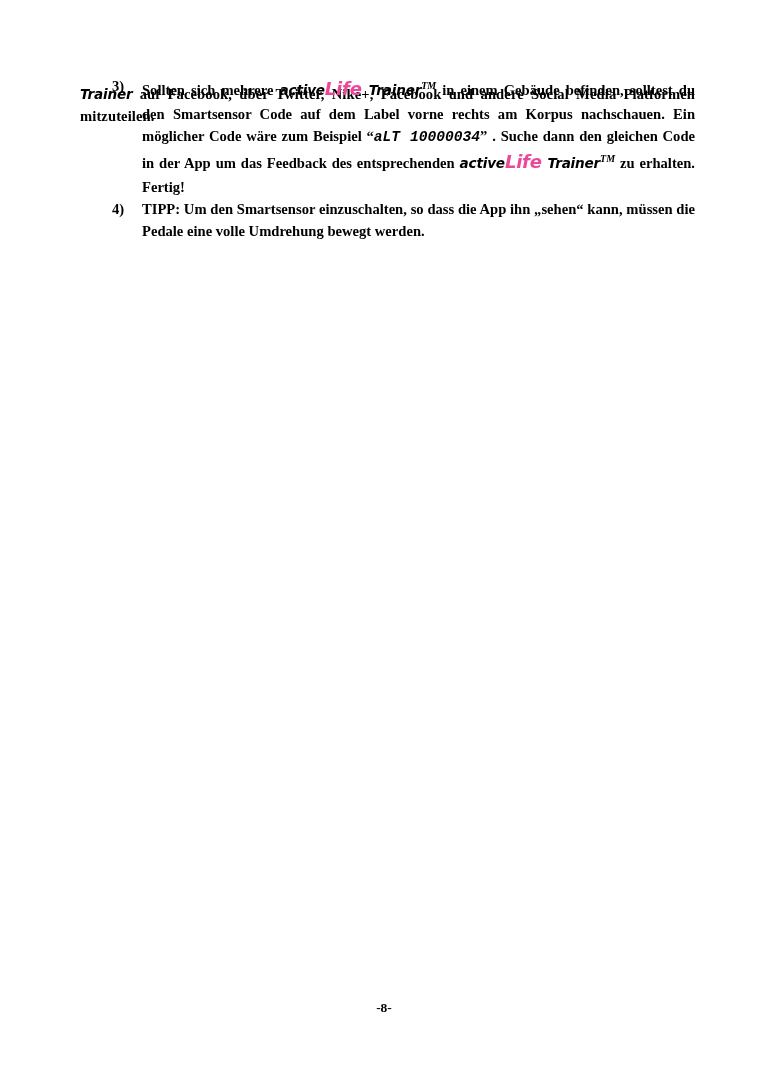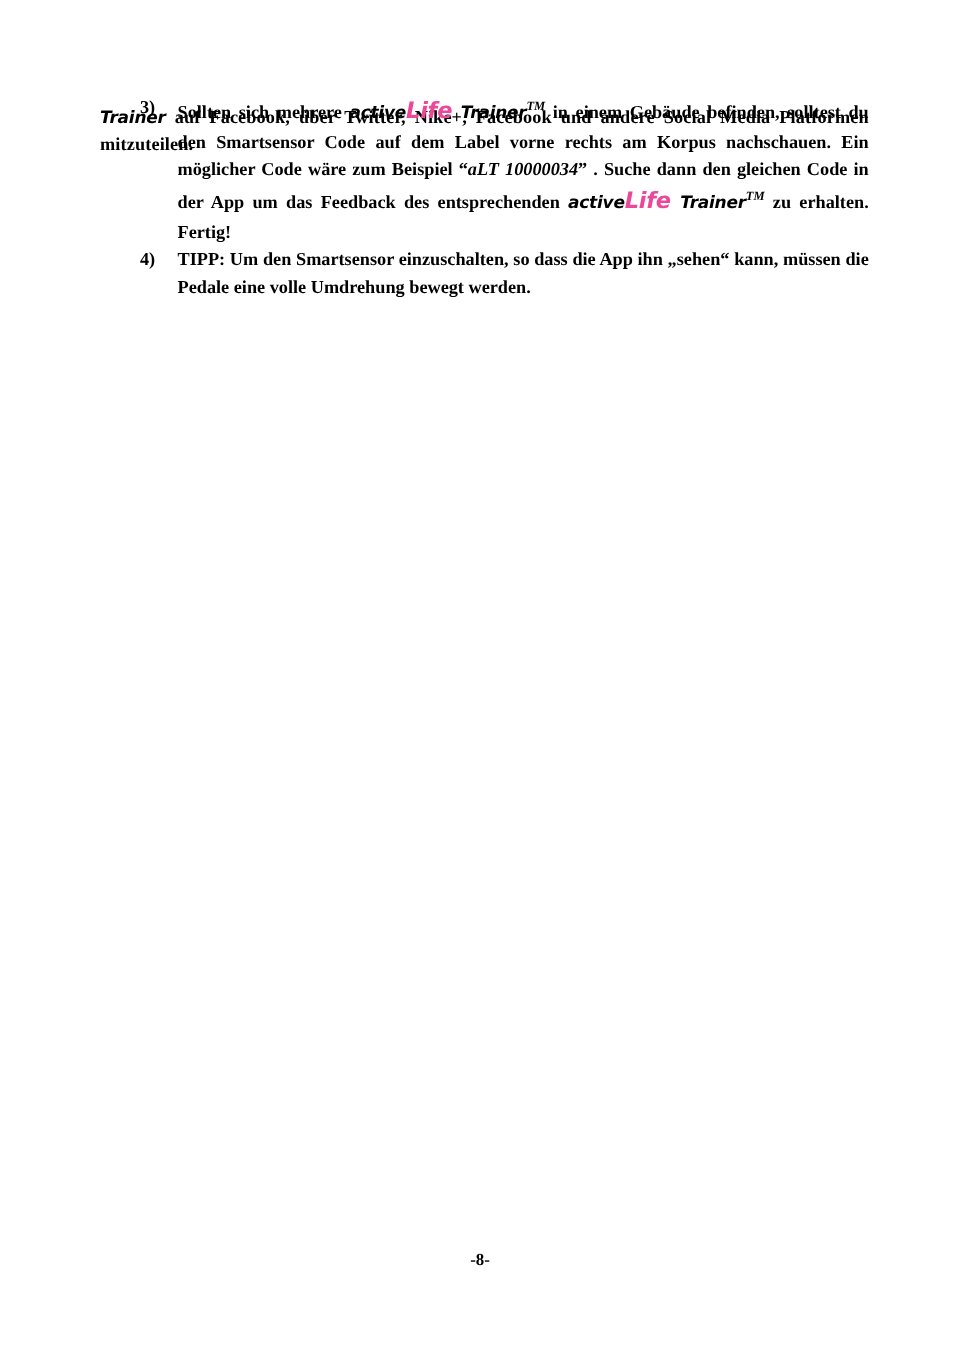--- a/index.html
+++ b/index.html
@@ -94,21 +94,21 @@
     width: 30px;
     text-align: left;
     font-size: 14.6px;
     font-weight: bold;
   }
   .list-text {
     flex: 1 1 auto;
     text-align: justify;
   }
   .code-italic {
-    font-family: Liberation Serif, serif;
+    font-family: Liberation Mono, monospace;
     font-style: italic;
     font-weight: bold;
   }
 
   
   .footer {
     position: absolute;
     left: 0;
     top: 1000px;
     width: 768px;

